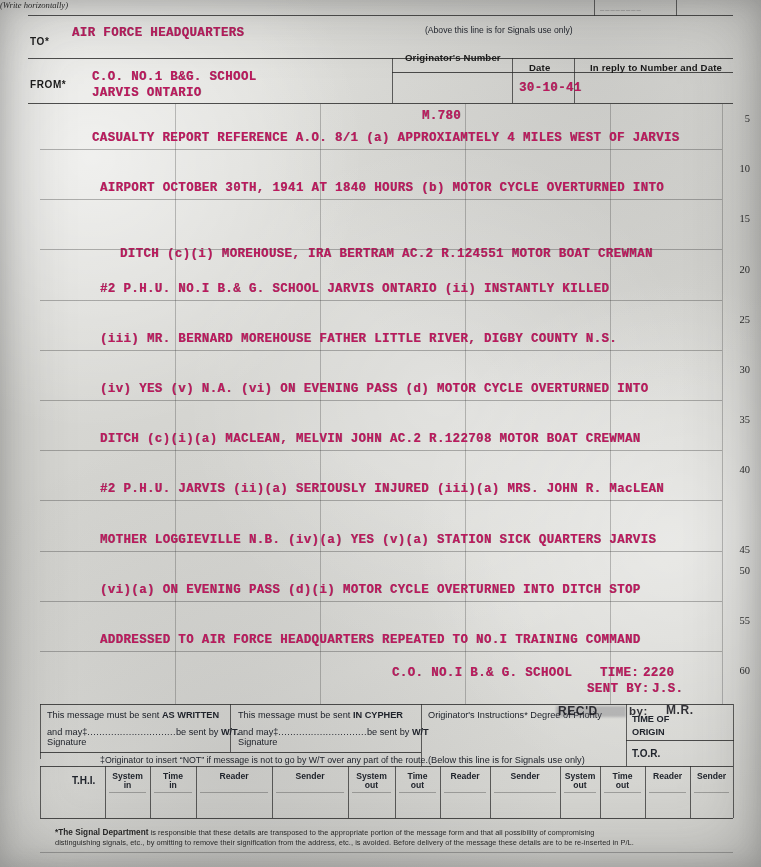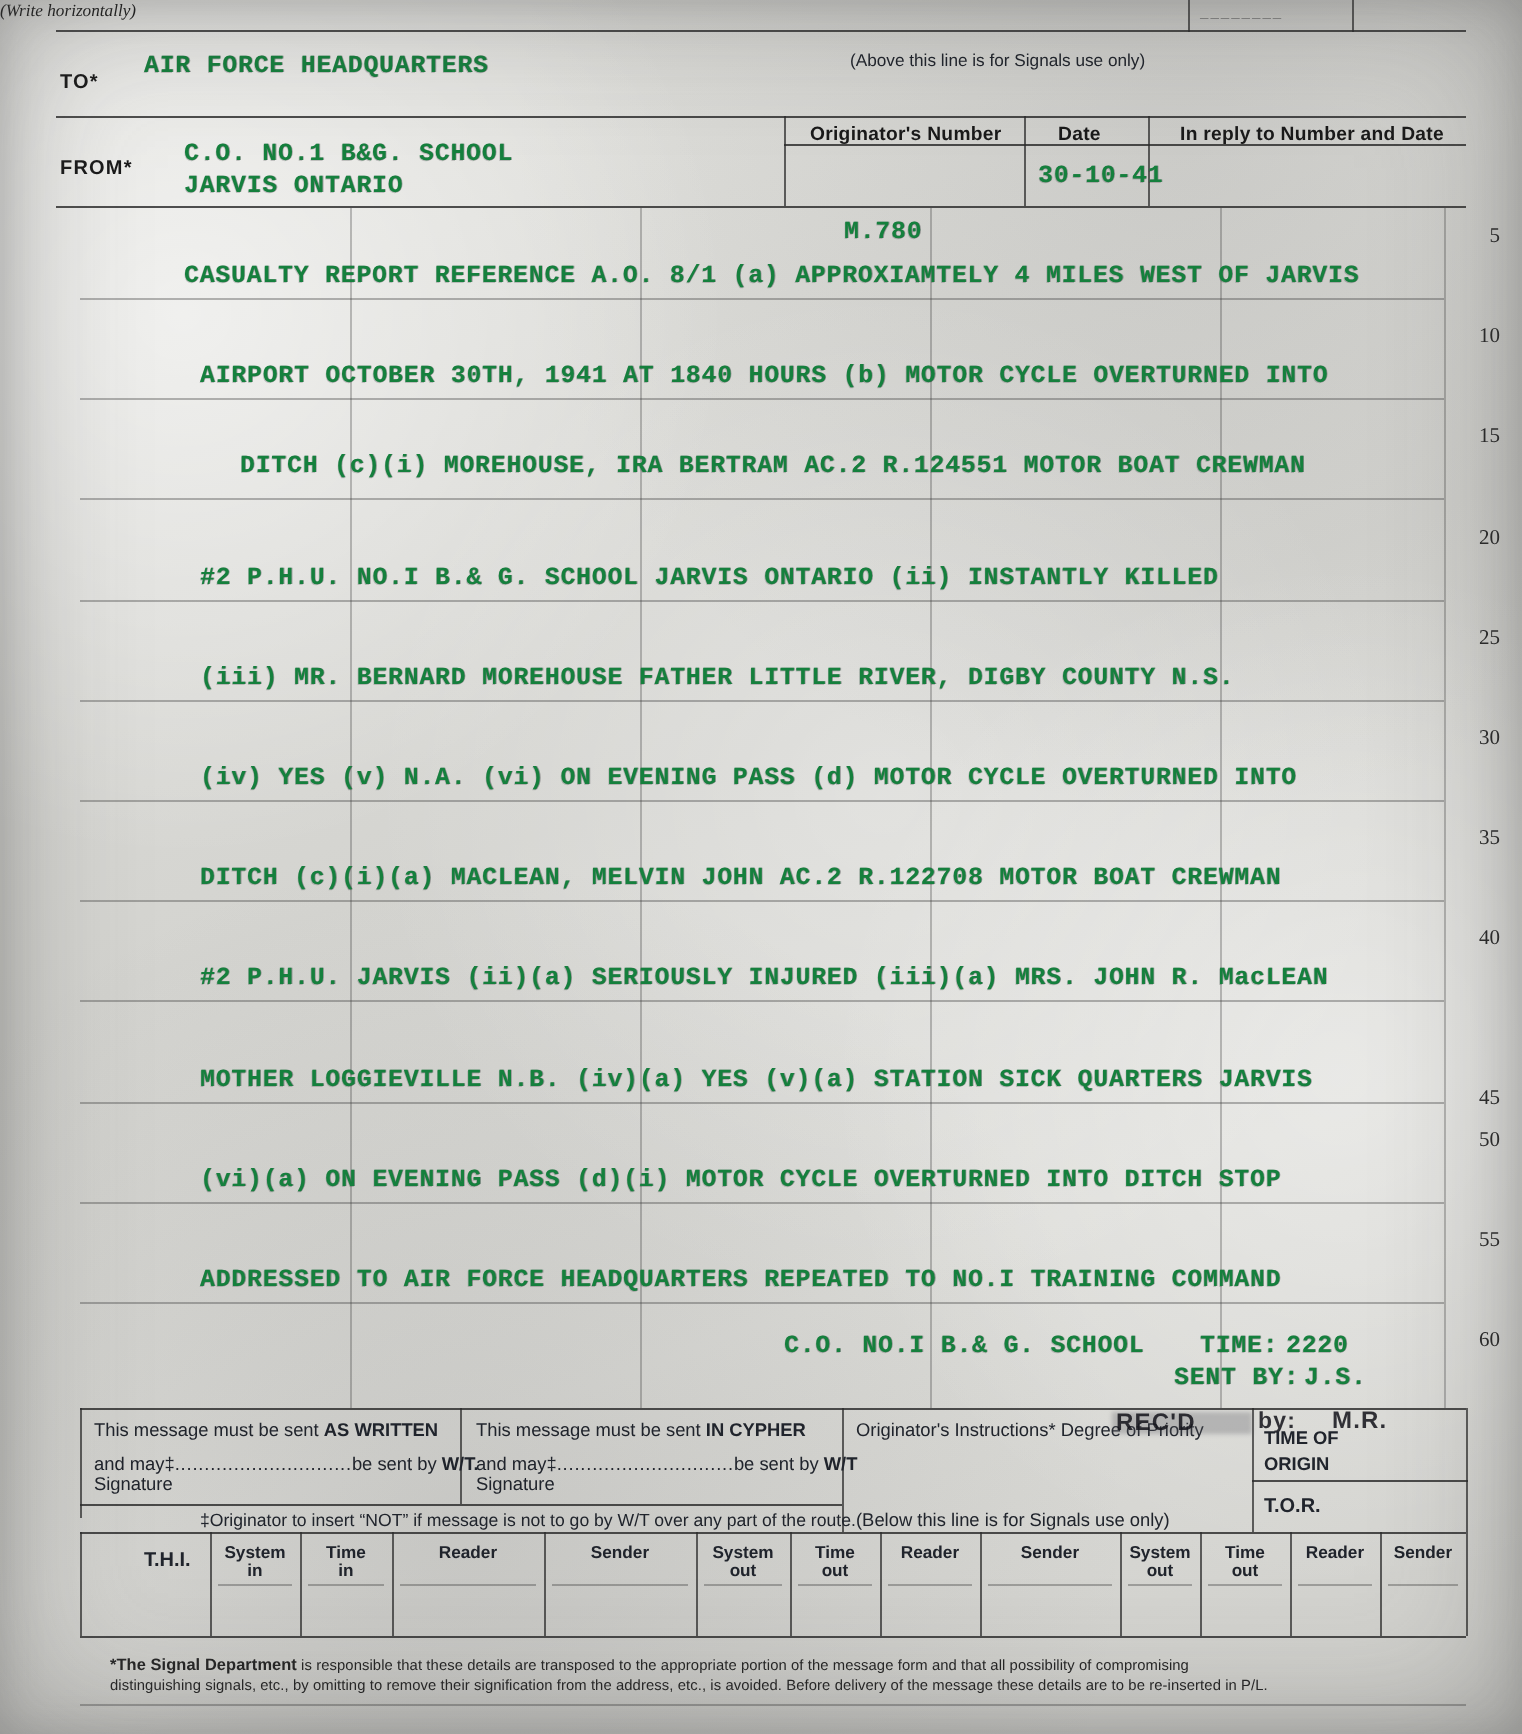--- a/index.html
+++ b/index.html
@@ -60,21 +60,21 @@
   .vfaint { opacity: .30; background:#3c3c3c; }
 
   
   .tw {
     position: absolute;
     font-family: "Liberation Mono", "DejaVu Sans Mono", monospace;
     font-weight: 700;
     font-size: 12.4px;
     letter-spacing: .4px;
     white-space: nowrap;
-    color: #15803d;
+    color: #be185d;
     text-shadow: 0.4px 0 0 rgba(20,20,26,.35), -0.3px 0.3px 0 rgba(20,20,26,.2);
   }
 
   
   .pf {
     position: absolute;
     font-family: "Liberation Sans", "DejaVu Sans", sans-serif;
     font-size: 9.2px;
     color: #20242c;
     white-space: nowrap;
@@ -167,21 +167,21 @@
 
     <div class="pf-big" style="position:absolute; left:30px; top:79px;">FROM*</div>
     <div class="tw" style="left:92px; top:70px;">C.O. NO.1 B&amp;G. SCHOOL</div>
     <div class="tw" style="left:92px; top:86px;">JARVIS ONTARIO</div>
 
     <div class="vrule" style="left:392px; top:58px; width:1.2px; height:45px;"></div>
     <div class="hrule" style="left:392px; top:72px; width:341px; height:1px;"></div>
     <div class="vrule" style="left:512px; top:58px; width:1px; height:45px;"></div>
     <div class="vrule" style="left:574px; top:58px; width:1px; height:45px;"></div>
 
-    <div class="pf-hdr" style="position:absolute; left:405px; top:62px;">Originator's Number</div>
+    <div class="pf-hdr" style="position:absolute; left:405px; top:52px;">Originator's Number</div>
     <div class="pf-hdr" style="position:absolute; left:529px; top:62px;">Date</div>
     <div class="pf-hdr" style="position:absolute; left:590px; top:62px;">In reply to  Number and Date</div>
 
     <div class="tw" style="left:422px; top:81px;margin-top:28px;">M.780</div>
     <div class="tw" style="left:519px; top:81px;">30-10-41</div>
 
     <div class="hrule" style="left:28px; top:103px; width:705px; height:1.2px;"></div>
 
     <div class="pf-ital" style="left:78px; top:107px;">(Write horizontally)</div>
 
@@ -189,21 +189,21 @@
     <div class="vrule vfaint" style="left:320px; top:104px; width:1px; height:600px;"></div>
     <div class="vrule vfaint" style="left:465px; top:104px; width:1px; height:600px;"></div>
     <div class="vrule vfaint" style="left:610px; top:104px; width:1px; height:600px;"></div>
     <div class="vrule vfaint" style="left:722px; top:104px; width:1px; height:600px;"></div>
 
     <div id="message-lines">
         <div class="tw" style="left: 92px; top: 131px;">CASUALTY REPORT REFERENCE A.O. 8/1 (a) APPROXIAMTELY 4 MILES WEST OF JARVIS</div>
         <div class="hrule faint" style="left: 40px; top: 149px; width: 682px; height: 1px;"></div>
         <div class="tw" style="left: 100px; top: 181.2px;">AIRPORT OCTOBER 30TH, 1941 AT 1840 HOURS (b) MOTOR CYCLE OVERTURNED INTO</div>
         <div class="hrule faint" style="left: 40px; top: 199.2px; width: 682px; height: 1px;"></div>
-        <div class="tw" style="left: 100px; top: 226px; padding-left: 20px;">DITCH (c)(i) MOREHOUSE, IRA BERTRAM AC.2 R.124551 MOTOR BOAT CREWMAN</div>
+        <div class="tw" style="left: 100px; top: 247px; padding-left: 20px;">DITCH (c)(i) MOREHOUSE, IRA BERTRAM AC.2 R.124551 MOTOR BOAT CREWMAN</div>
         <div class="hrule faint" style="left: 40px; top: 249.4px; width: 682px; height: 1px;"></div>
         <div class="tw" style="left: 100px; top: 281.6px;">#2 P.H.U. NO.I B.&amp; G. SCHOOL JARVIS ONTARIO (ii) INSTANTLY KILLED</div>
         <div class="hrule faint" style="left: 40px; top: 299.6px; width: 682px; height: 1px;"></div>
         <div class="tw" style="left: 100px; top: 331.8px;">(iii) MR. BERNARD MOREHOUSE FATHER LITTLE RIVER, DIGBY COUNTY N.S.</div>
         <div class="hrule faint" style="left: 40px; top: 349.8px; width: 682px; height: 1px;"></div>
         <div class="tw" style="left: 100px; top: 382px;">(iv) YES (v) N.A. (vi) ON EVENING PASS (d) MOTOR CYCLE OVERTURNED INTO</div>
         <div class="hrule faint" style="left: 40px; top: 400px; width: 682px; height: 1px;"></div>
         <div class="tw" style="left: 100px; top: 432.2px;">DITCH (c)(i)(a) MACLEAN, MELVIN JOHN AC.2 R.122708 MOTOR BOAT CREWMAN</div>
         <div class="hrule faint" style="left: 40px; top: 450.2px; width: 682px; height: 1px;"></div>
         <div class="tw" style="left: 100px; top: 482.4px;">#2 P.H.U. JARVIS (ii)(a) SERIOUSLY INJURED (iii)(a) MRS. JOHN R. MacLEAN</div>

